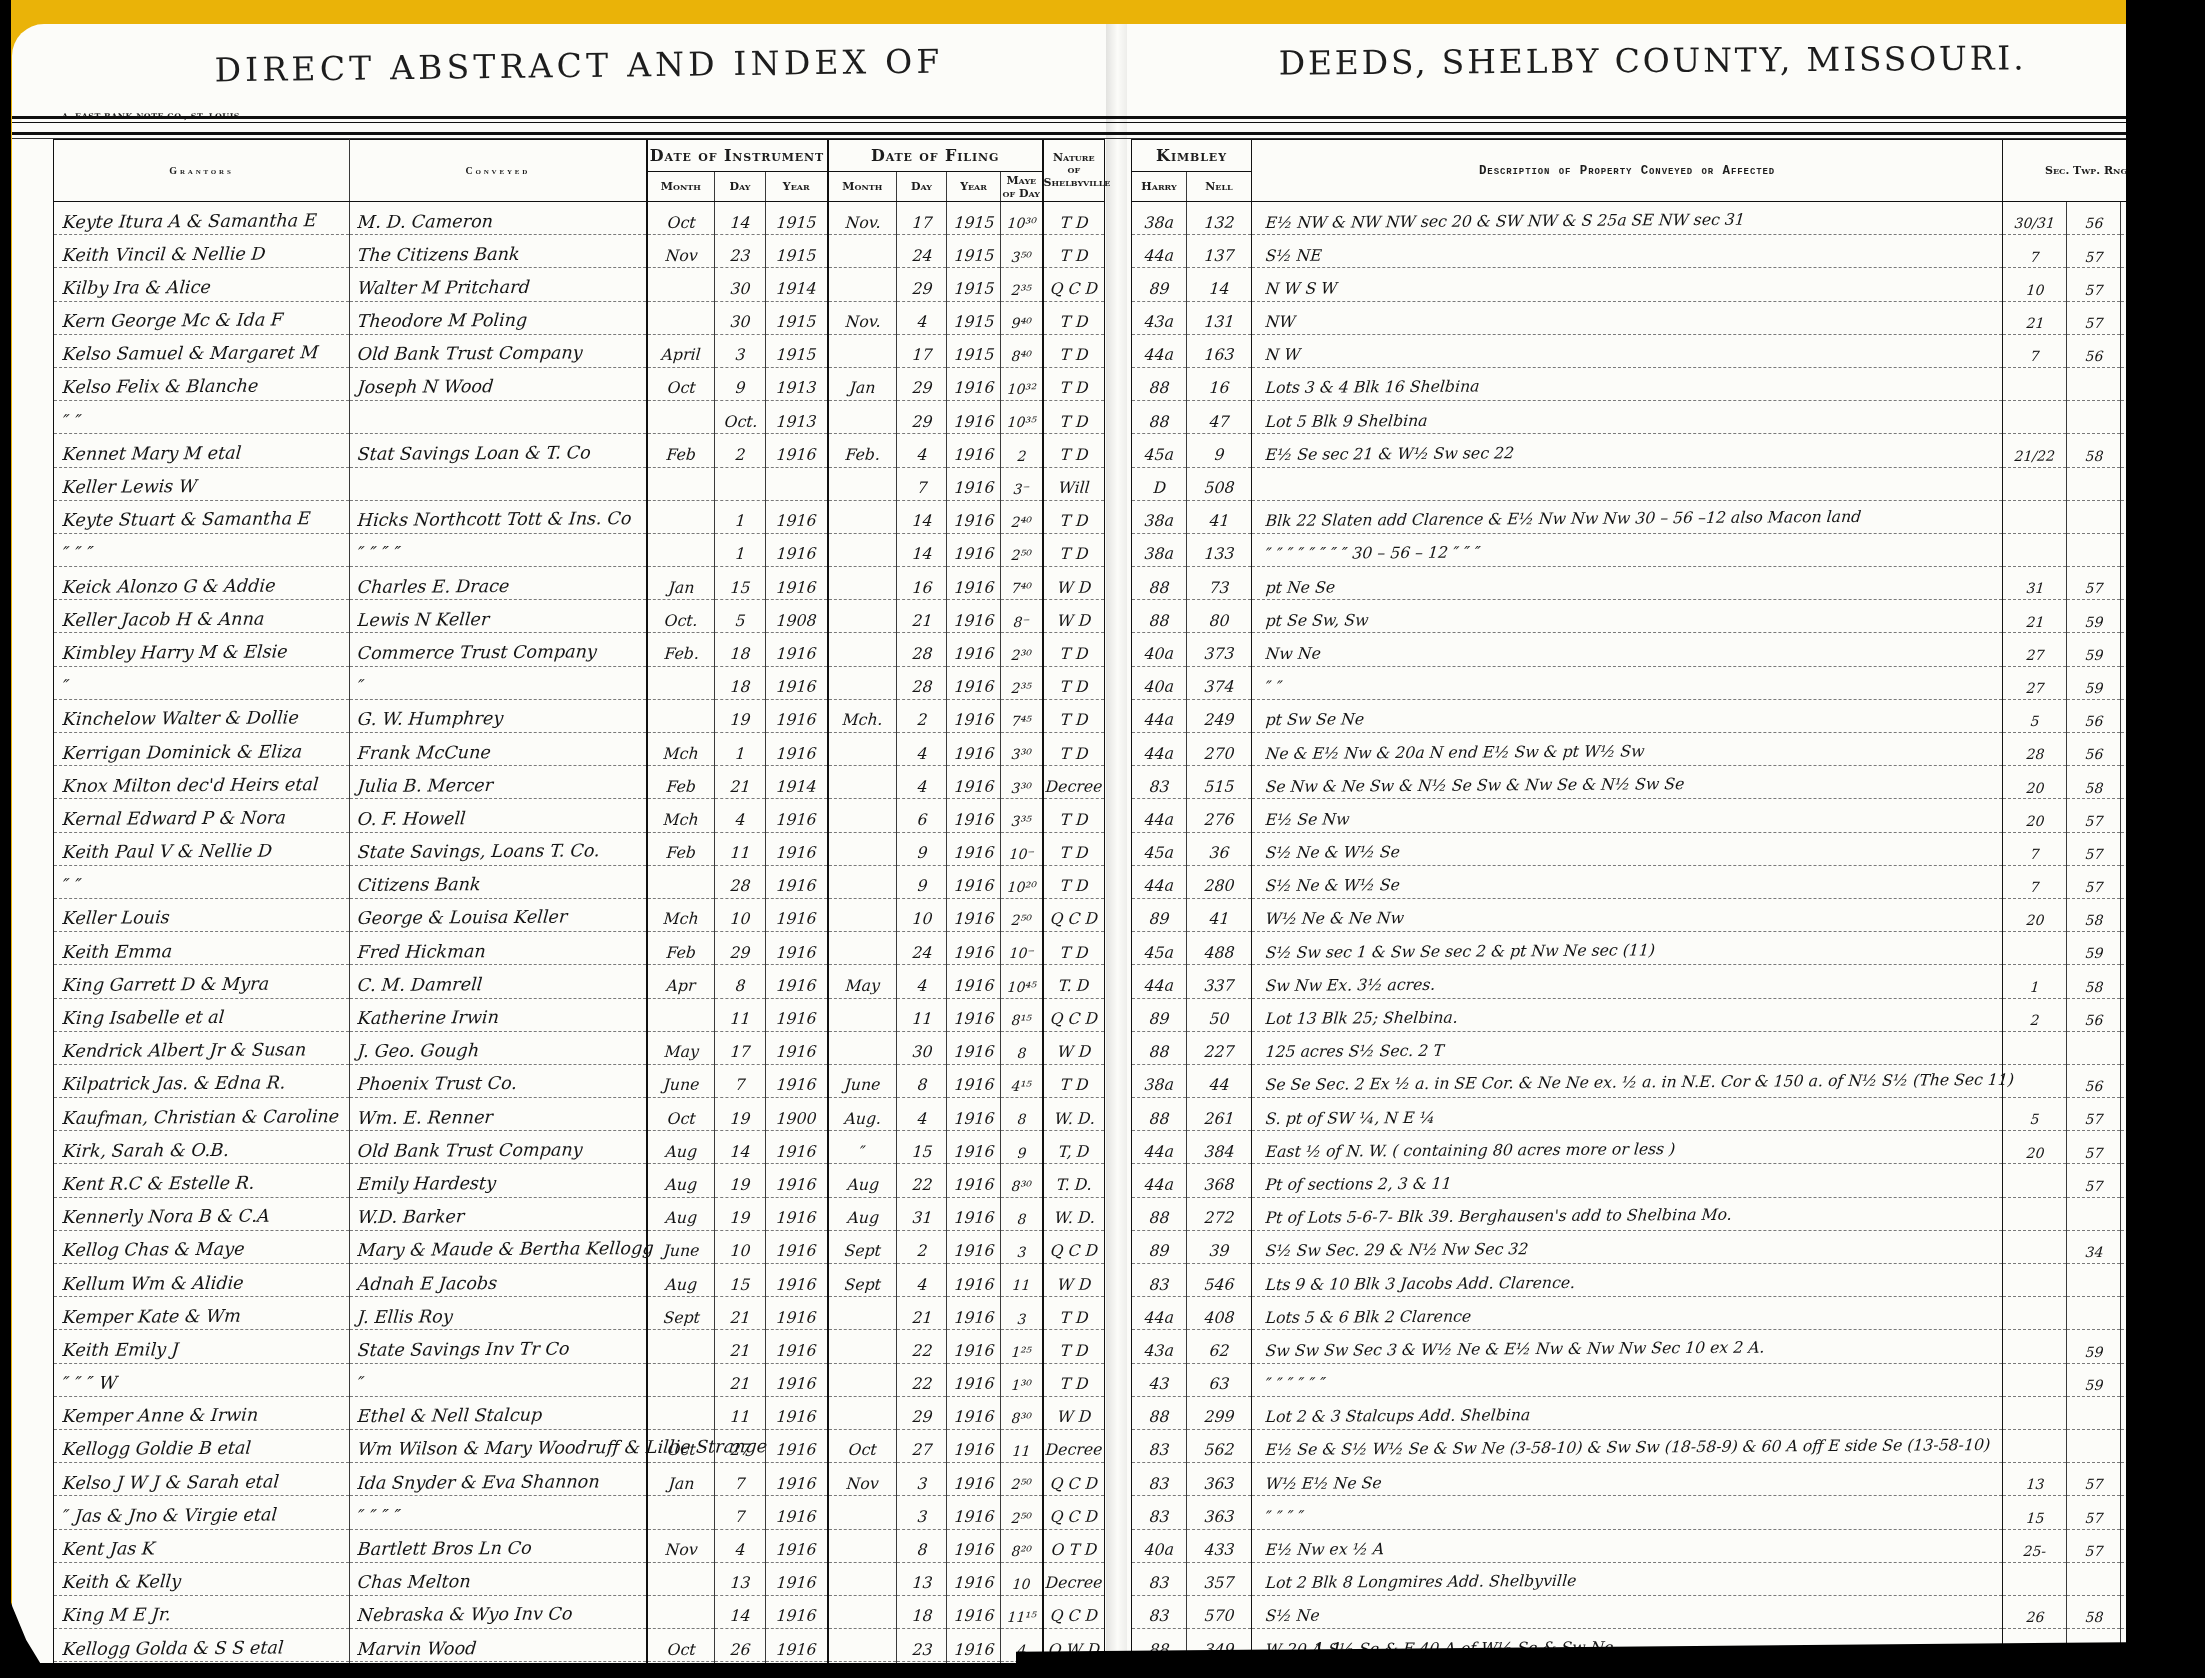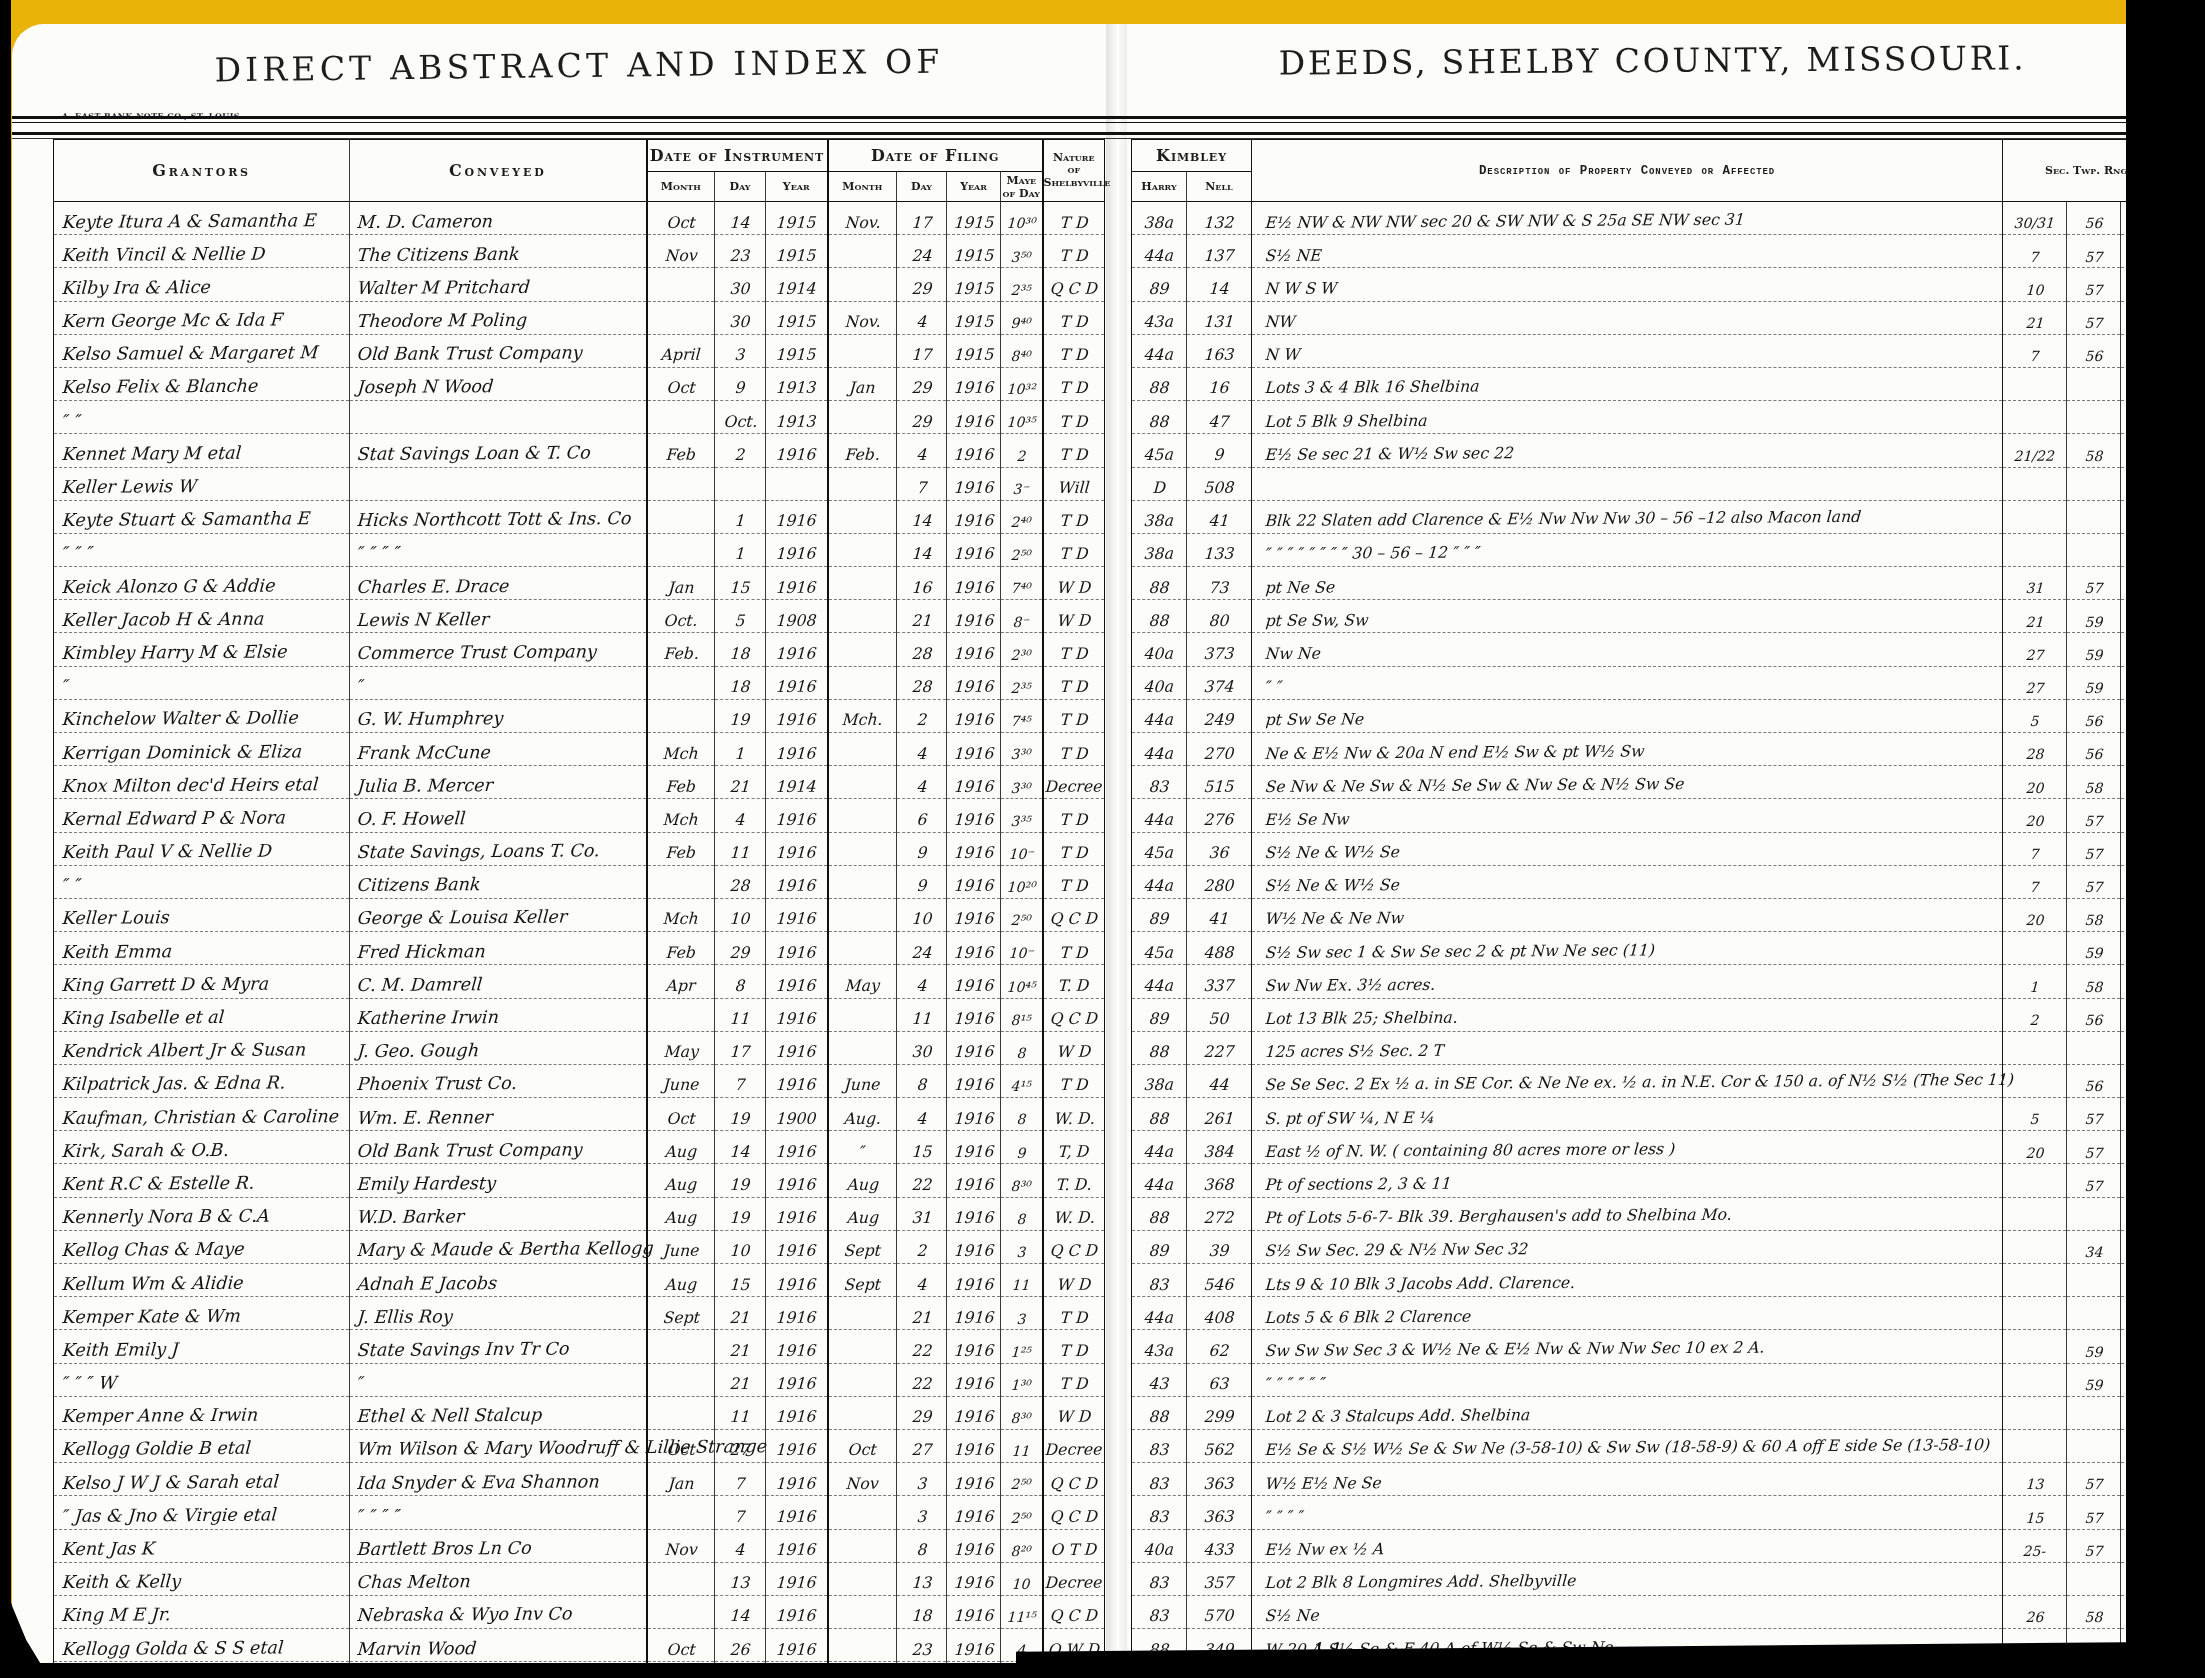--- a/index.html
+++ b/index.html
@@ -21,21 +21,21 @@
   table.ledger{position:absolute;top:139px;border-collapse:collapse;table-layout:fixed;
                background:transparent;}
   table.ledger.lp{left:53px;width:1052px;}
   table.ledger.rp{left:1131px;width:1043px;}
   table.ledger{border:1.4px solid #101010;}
   th,td{padding:0;margin:0;overflow:visible;}
   thead th{vertical-align:middle;text-align:center;font-variant:small-caps;
            font-weight:bold;color:#1c1c1c;border-bottom:1.4px solid #101010;}
   .grp{font-size:16px;letter-spacing:0.9px;height:31px;}
   .sub{font-size:11px;height:29px;}
-  .bigcol{font-size:16px;letter-spacing:2.8px;}
+  .bigcol{font-size:10px;letter-spacing:2.8px;font-family:Liberation Serif, serif;}
   .desch{font-size:12.5px;letter-spacing:0.9px;font-family:Liberation Mono, monospace;}
   .nath{font-size:11px;line-height:1.15;}
   tbody td{height:29px;vertical-align:bottom;border-bottom:0.9px dashed #7a7a7a;
            white-space:nowrap;}
   tbody tr:last-child td{border-bottom:none;}
   
   .vthin{border-left:0.9px solid #3a3a3a;}
   .vheavy{border-left:2.8px double #101010;}
   .vmed{border-left:1.4px solid #141414;}
   

